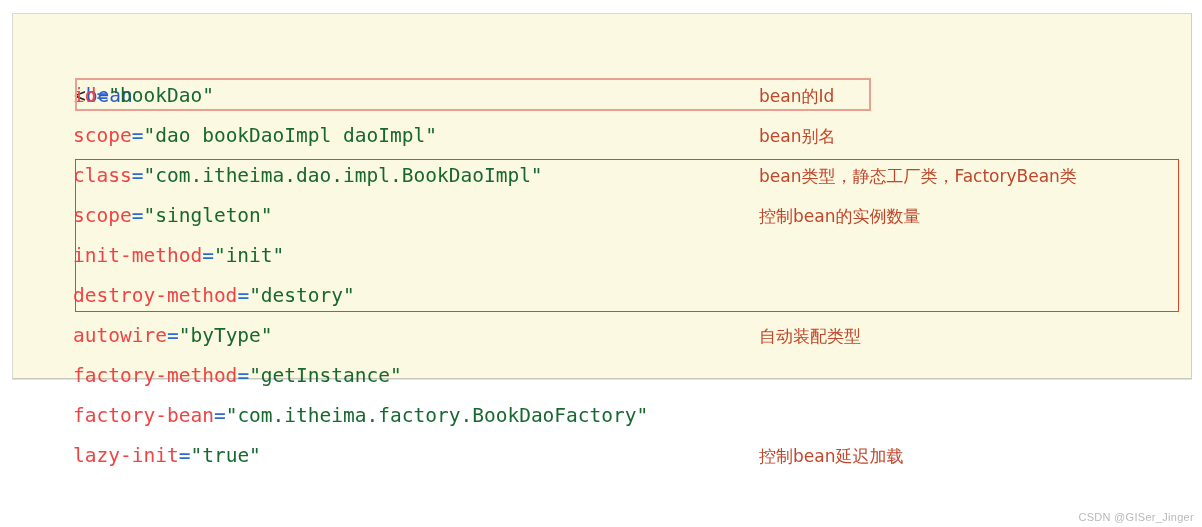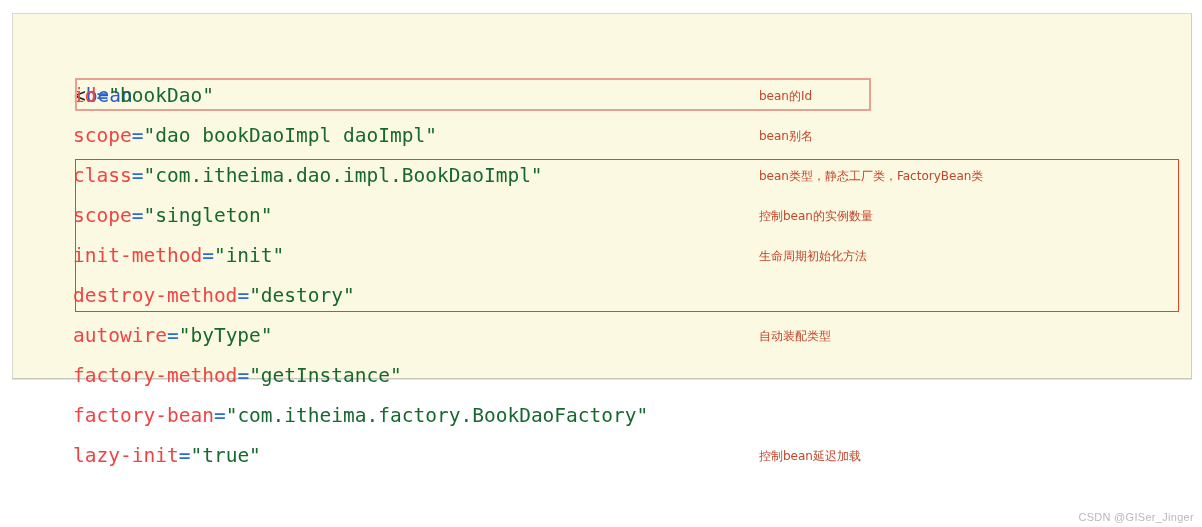--- a/index.html
+++ b/index.html
@@ -54,21 +54,21 @@
   .eq     { color: #2B6BD4; }
   .val    { color: #17682F; }
 
   
   .annot {
     position: absolute;
     left: 686px;
     top: 0;
     color: #C0462A;
     font-family: "DejaVu Sans", sans-serif;
-    font-size: 12px;
+    font-size: 17px;
     line-height: 40px;
     white-space: pre;
   }
 
   
   .hl-box {
     position: absolute;
     box-sizing: border-box;
     pointer-events: none;
   }
@@ -106,21 +106,21 @@
 
   <div class="code-line tag-line" style="top:22px;">
     <span class="punct">&lt;</span><span class="tagname">bean</span>
   </div>
 
   <div id="attr-container">
       <div class="code-line attr-line" style="top: 62px;"><span class="attr">id</span><span class="eq">=</span><span class="val">"bookDao"</span><span class="annot">bean的Id</span></div>
       <div class="code-line attr-line" style="top: 102px;"><span class="attr">scope</span><span class="eq">=</span><span class="val">"dao bookDaoImpl daoImpl"</span><span class="annot">bean别名</span></div>
       <div class="code-line attr-line" style="top: 142px;"><span class="attr">class</span><span class="eq">=</span><span class="val">"com.itheima.dao.impl.BookDaoImpl"</span><span class="annot">bean类型，静态工厂类，FactoryBean类</span></div>
       <div class="code-line attr-line" style="top: 182px;"><span class="attr">scope</span><span class="eq">=</span><span class="val">"singleton"</span><span class="annot">控制bean的实例数量</span></div>
-      <div class="code-line attr-line" style="top: 222px;"><span class="attr">init-method</span><span class="eq">=</span><span class="val">"init"</span><span class="annot">生命周期初始化方法</span></div>
+      <div class="code-line attr-line" style="top: 222px;"><span class="attr">init-method</span><span class="eq">=</span><span class="val">"init"</span></div>
       <div class="code-line attr-line" style="top: 262px;"><span class="attr">destroy-method</span><span class="eq">=</span><span class="val">"destory"</span></div>
       <div class="code-line attr-line" style="top: 302px;"><span class="attr">autowire</span><span class="eq">=</span><span class="val">"byType"</span><span class="annot">自动装配类型</span></div>
       <div class="code-line attr-line" style="top: 342px;"><span class="attr">factory-method</span><span class="eq">=</span><span class="val">"getInstance"</span></div>
       <div class="code-line attr-line" style="top: 382px;"><span class="attr">factory-bean</span><span class="eq">=</span><span class="val">"com.itheima.factory.BookDaoFactory"</span></div>
       <div class="code-line attr-line" style="top: 422px;"><span class="attr">lazy-init</span><span class="eq">=</span><span class="val">"true"</span><span class="annot">控制bean延迟加载</span></div>
     </div>
 
   <div class="code-line attr-line" style="top:462px;">
     <span class="punct">/&gt;</span>
   </div>

